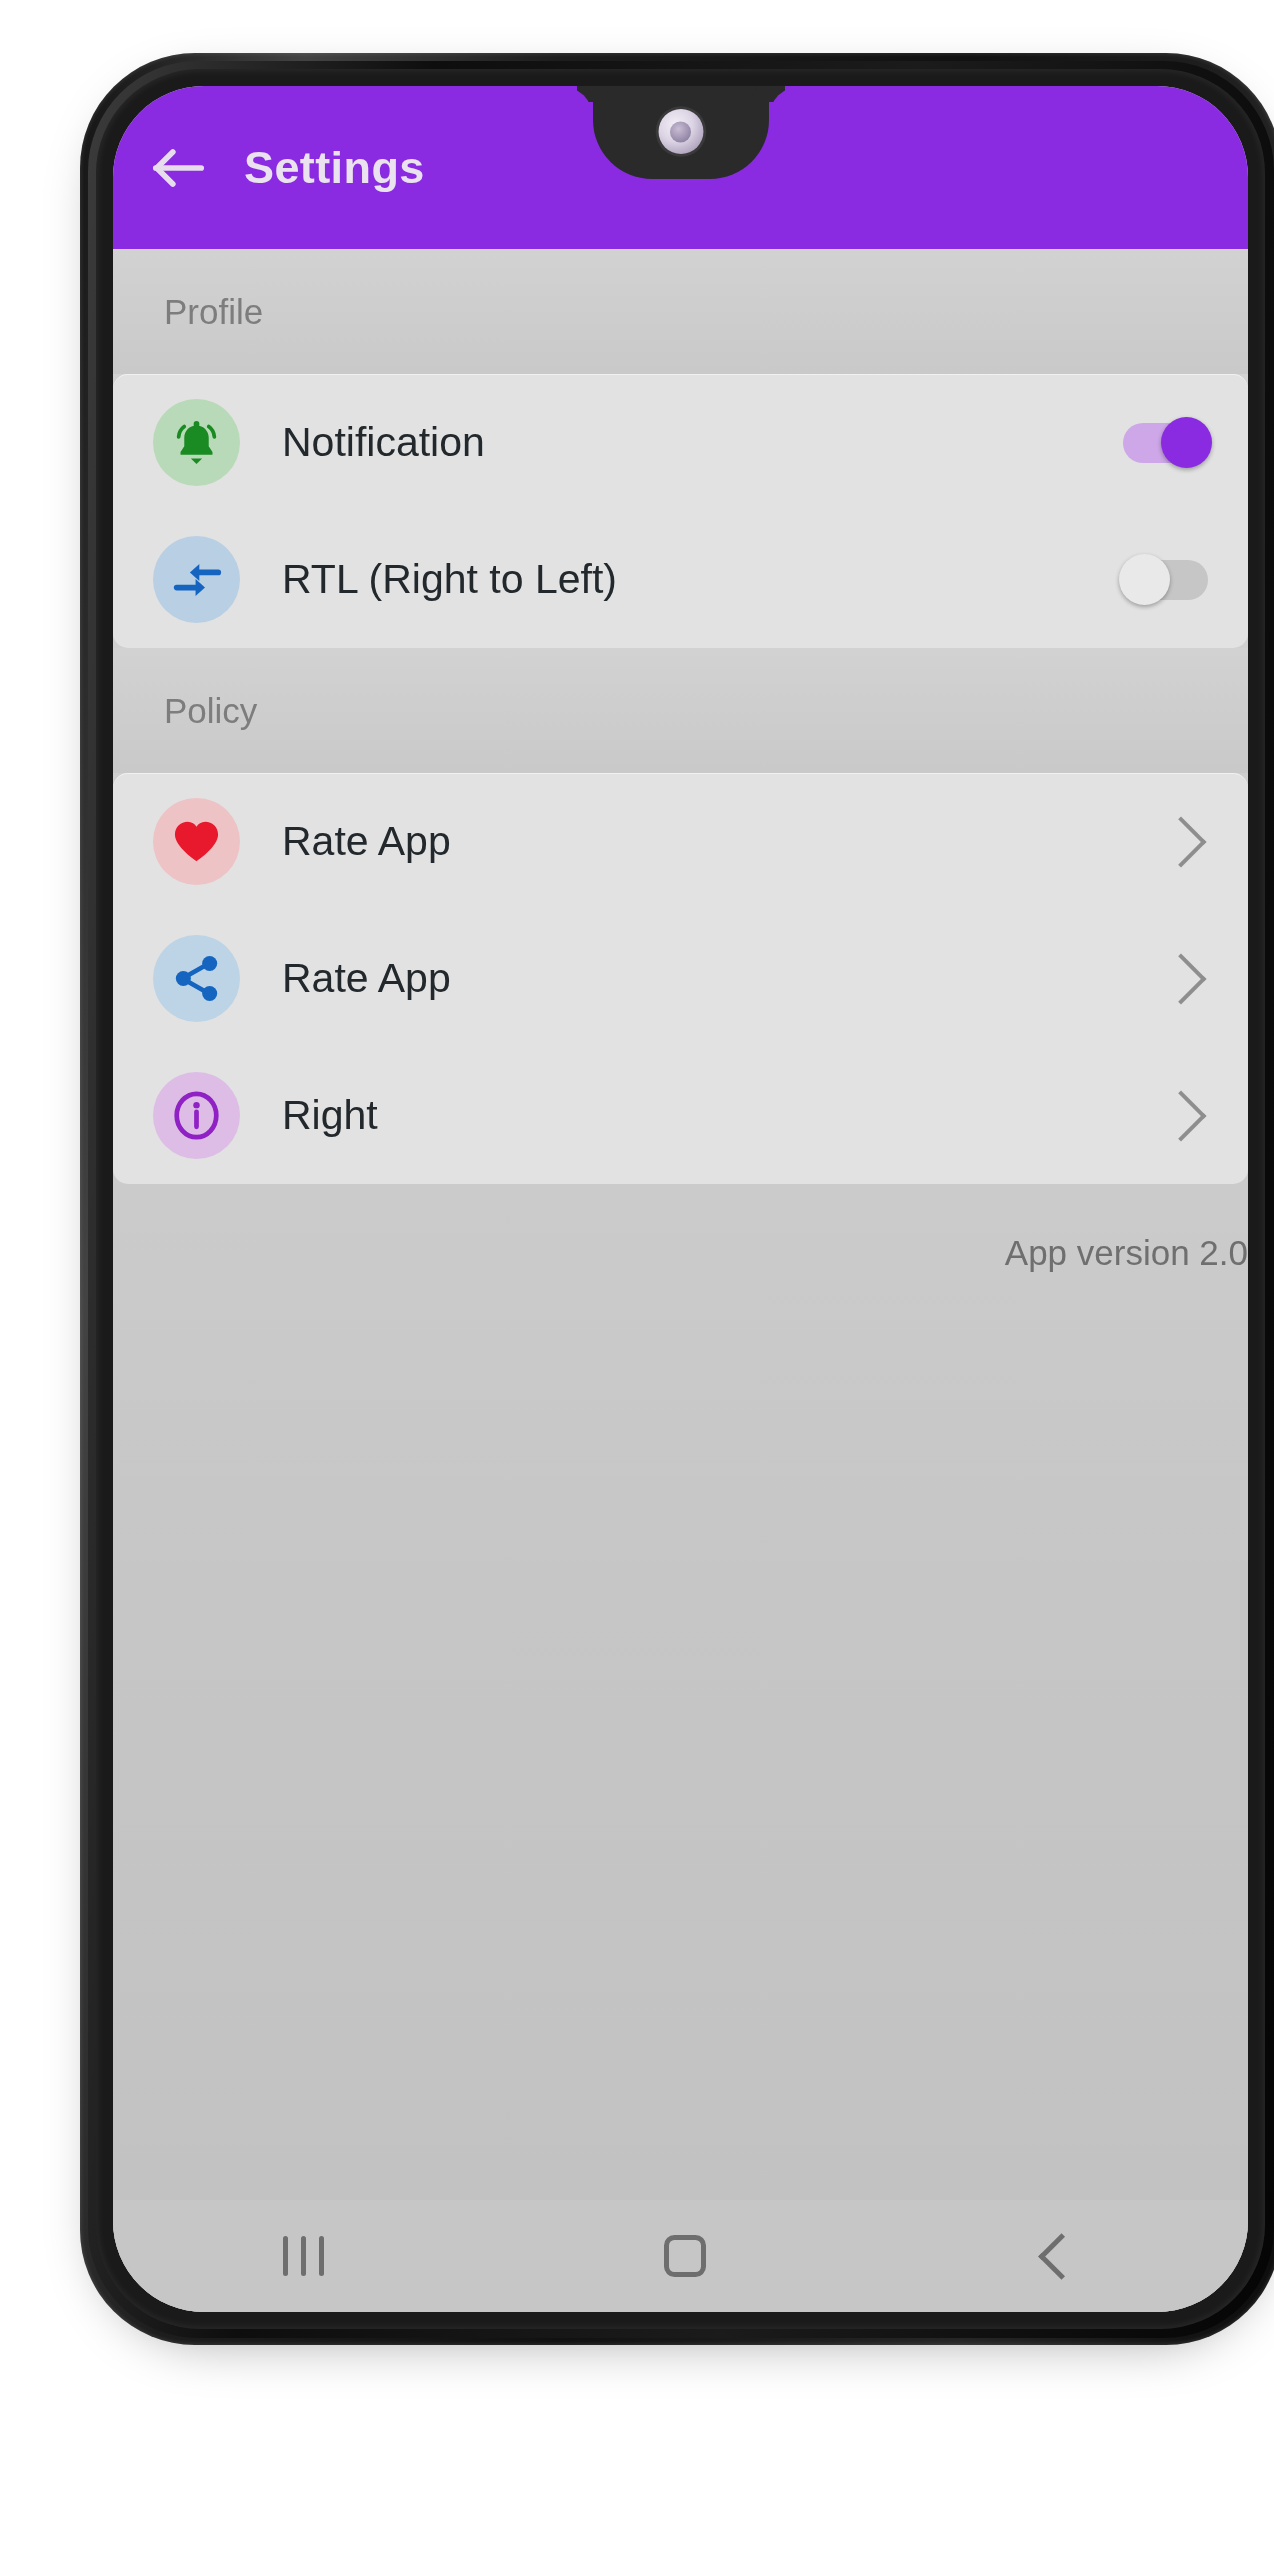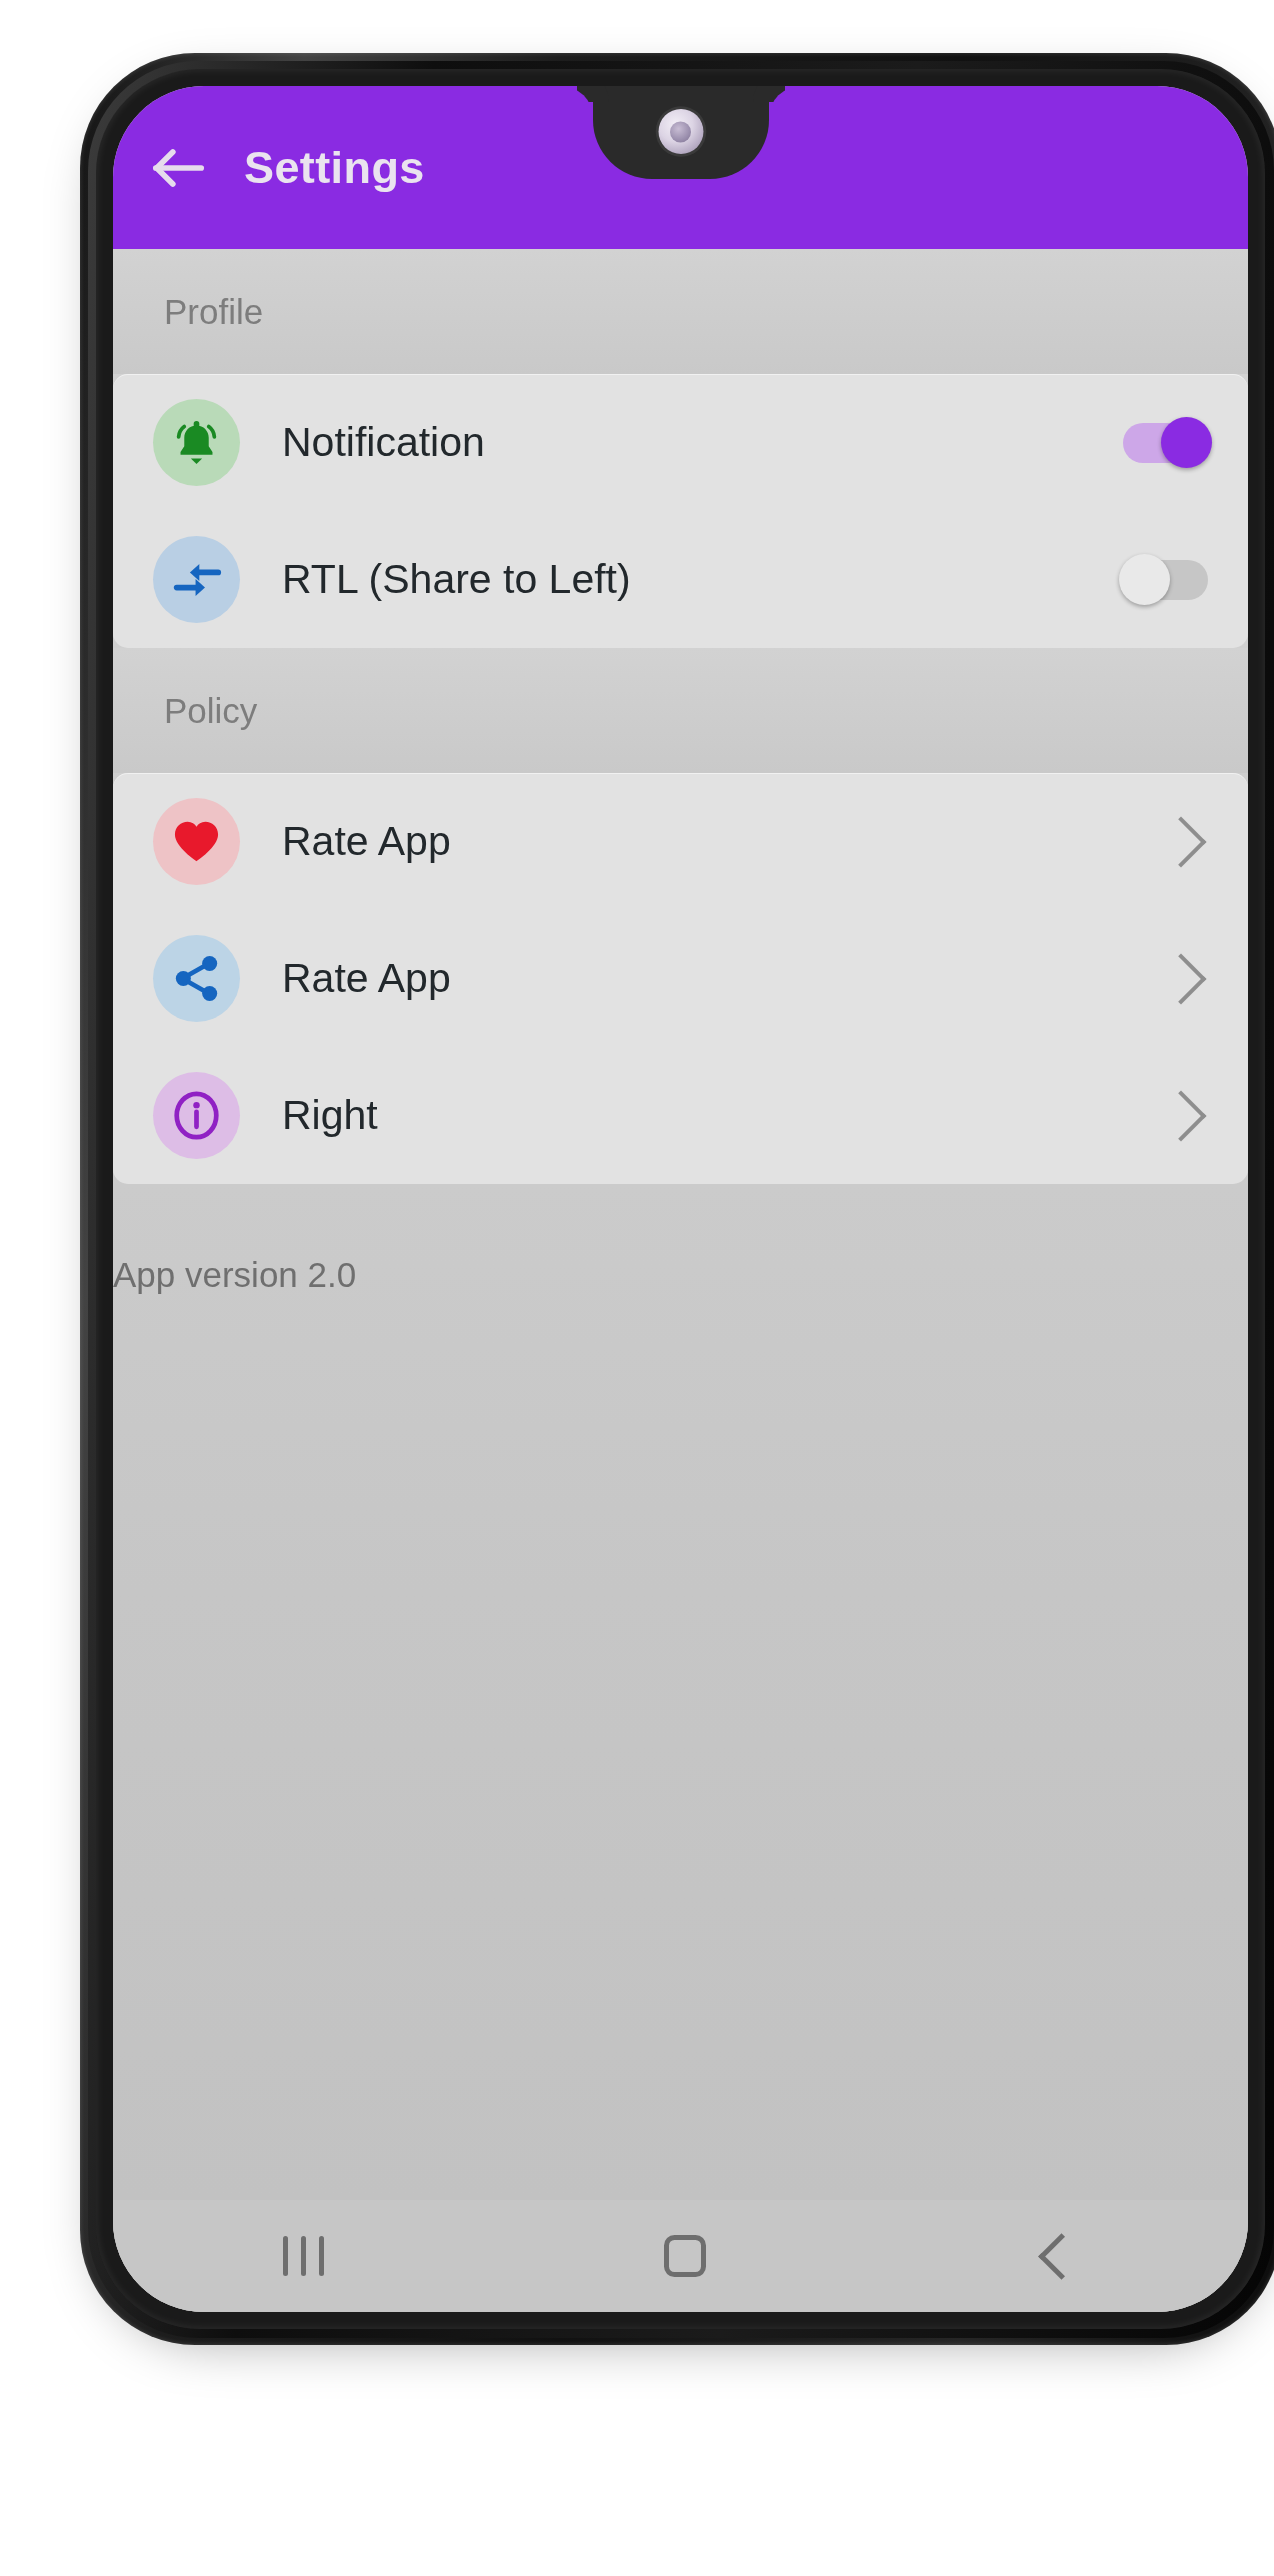--- a/index.html
+++ b/index.html
@@ -185,22 +185,22 @@
     width:32px; height:32px;
     border-right:4.7px solid #8e8e8e;
     border-top:4.7px solid #8e8e8e;
     transform:rotate(45deg);
     margin-right:9.5px;
   }
 
   .version-area{
     flex:1 1 auto;
     background:linear-gradient(180deg,#cbcbcb 0%,#c6c6c6 40%,#c2c2c2 100%);
-    padding-top:71px;
-    text-align:left;
+    padding-top:49px;
+    text-align:right;
   }
   .version-text{
     font-size:35px;
     color:#6f6f6f;
   }
 
   
   .navbar{
     flex:0 0 auto;
     height:112px;
@@ -277,21 +277,21 @@
 
           <div class="row">
             <div class="icon-circle" style="background:#b9cfe4;">
               <svg width="51" height="44" viewBox="0 0 54 46" aria-hidden="true">
                 <path d="M50 15 H26" stroke="#1565C0" stroke-width="6" stroke-linecap="round"></path>
                 <path d="M30 6 L20 15 L30 24" fill="#1565C0"></path>
                 <path d="M6 31 H30" stroke="#1565C0" stroke-width="6" stroke-linecap="round"></path>
                 <path d="M26 22 L36 31 L26 40" fill="#1565C0"></path>
               </svg>
             </div>
-            <div class="row-label">RTL (Share to Left)</div>
+            <div class="row-label">RTL (Right to Left)</div>
             <div class="toggle off">
               <div class="knob"></div>
             </div>
           </div>
 
         </div>
 
         <div class="section-header">Policy</div>
 
         <div class="card">

